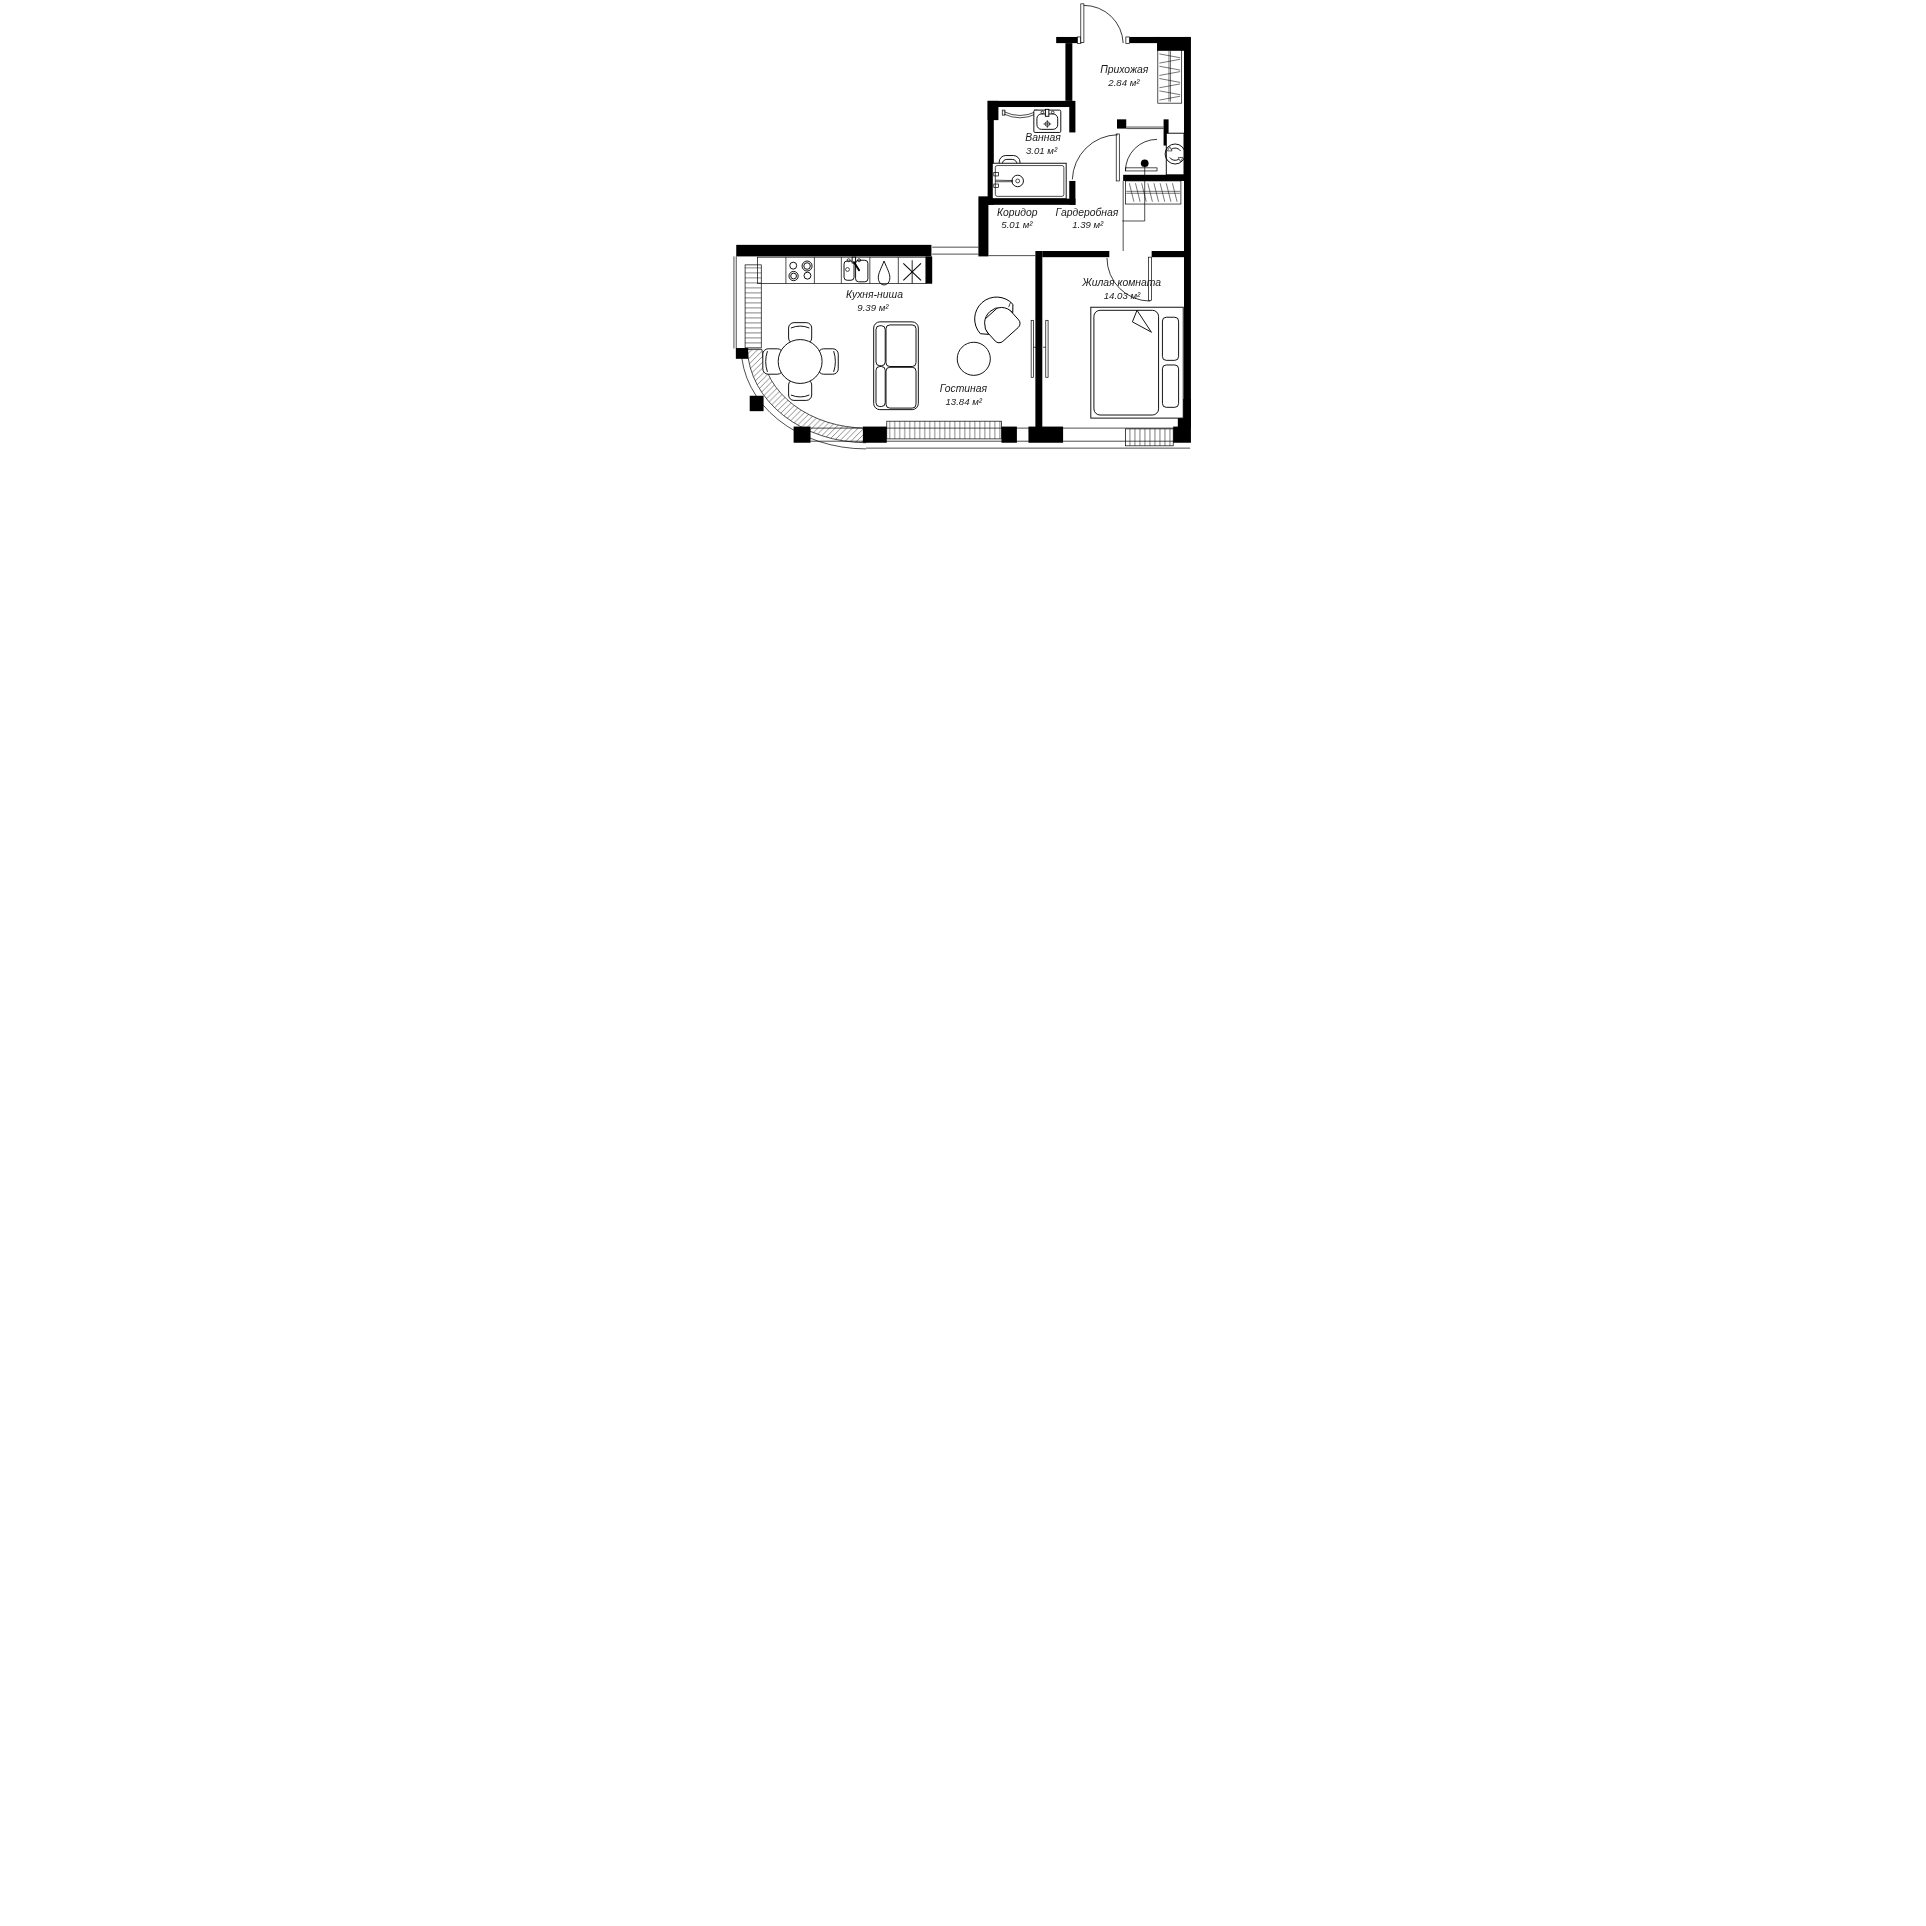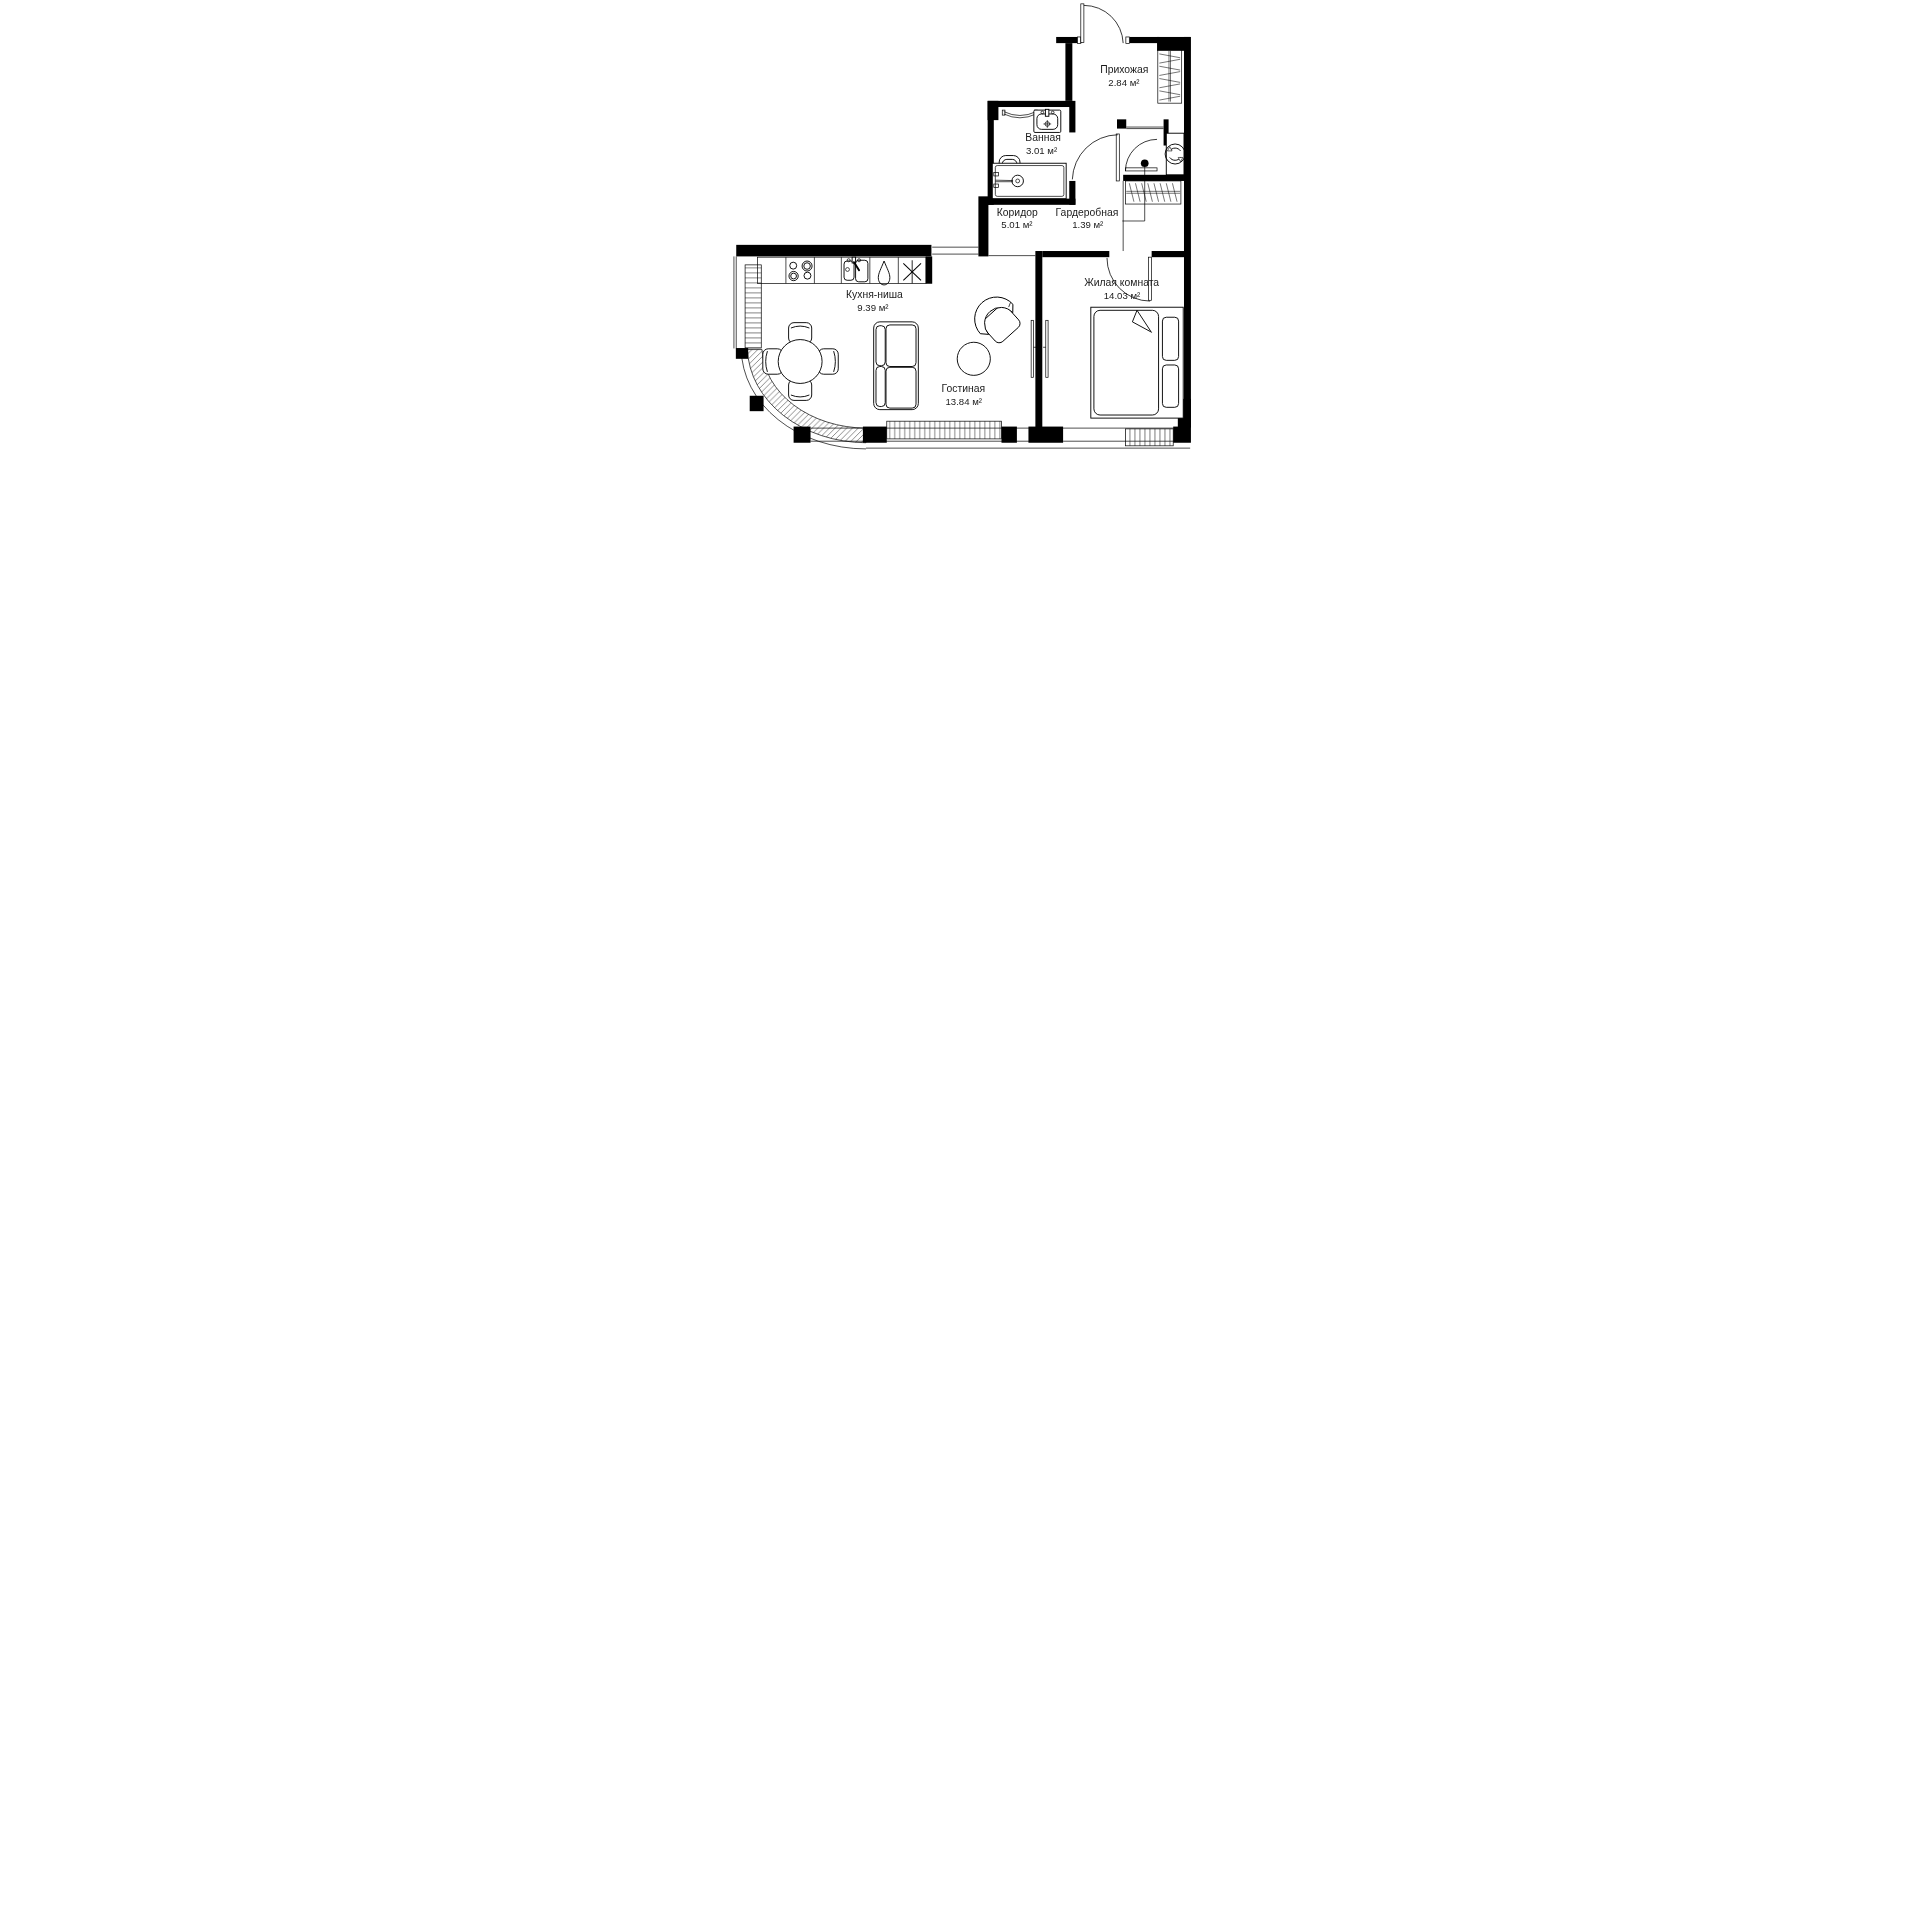--- a/index.html
+++ b/index.html
@@ -1,17 +1,17 @@
 <!DOCTYPE html>
 <html style="font-size:6.2px"><head>
 <meta charset="utf-8">
 <style>
   html,body{margin:0;padding:0;background:#ffffff;}
   body{font-family:"Liberation Sans", sans-serif;}
-  .plan-wrap{display:flex;justify-content:center;align-items:flex-start;}
+  .plan-wrap{display:flex;justify-content:center;align-items:flex-start;font-style:italic;}
   svg{display:block;width:100%;max-width:462px;height:auto;background:#ffffff;}
   .wall{fill:#000000;stroke:none;}
   .thin{stroke:#000000;stroke-width:1.8;fill:none;}
   .fix{stroke:#000000;stroke-width:2.4;fill:#ffffff;}
   .fixn{stroke:#000000;stroke-width:2.4;fill:none;}
   .fixl{stroke:#000000;stroke-width:1.8;fill:none;}
   .door{stroke:#000000;stroke-width:2;fill:none;}
   .leaf{stroke:#000000;stroke-width:1.8;fill:#ffffff;}
   .hline{stroke:#000000;stroke-width:1.4;fill:none;}
   .room-name{font-size:27px;fill:#1a1a1a;text-anchor:middle;}

